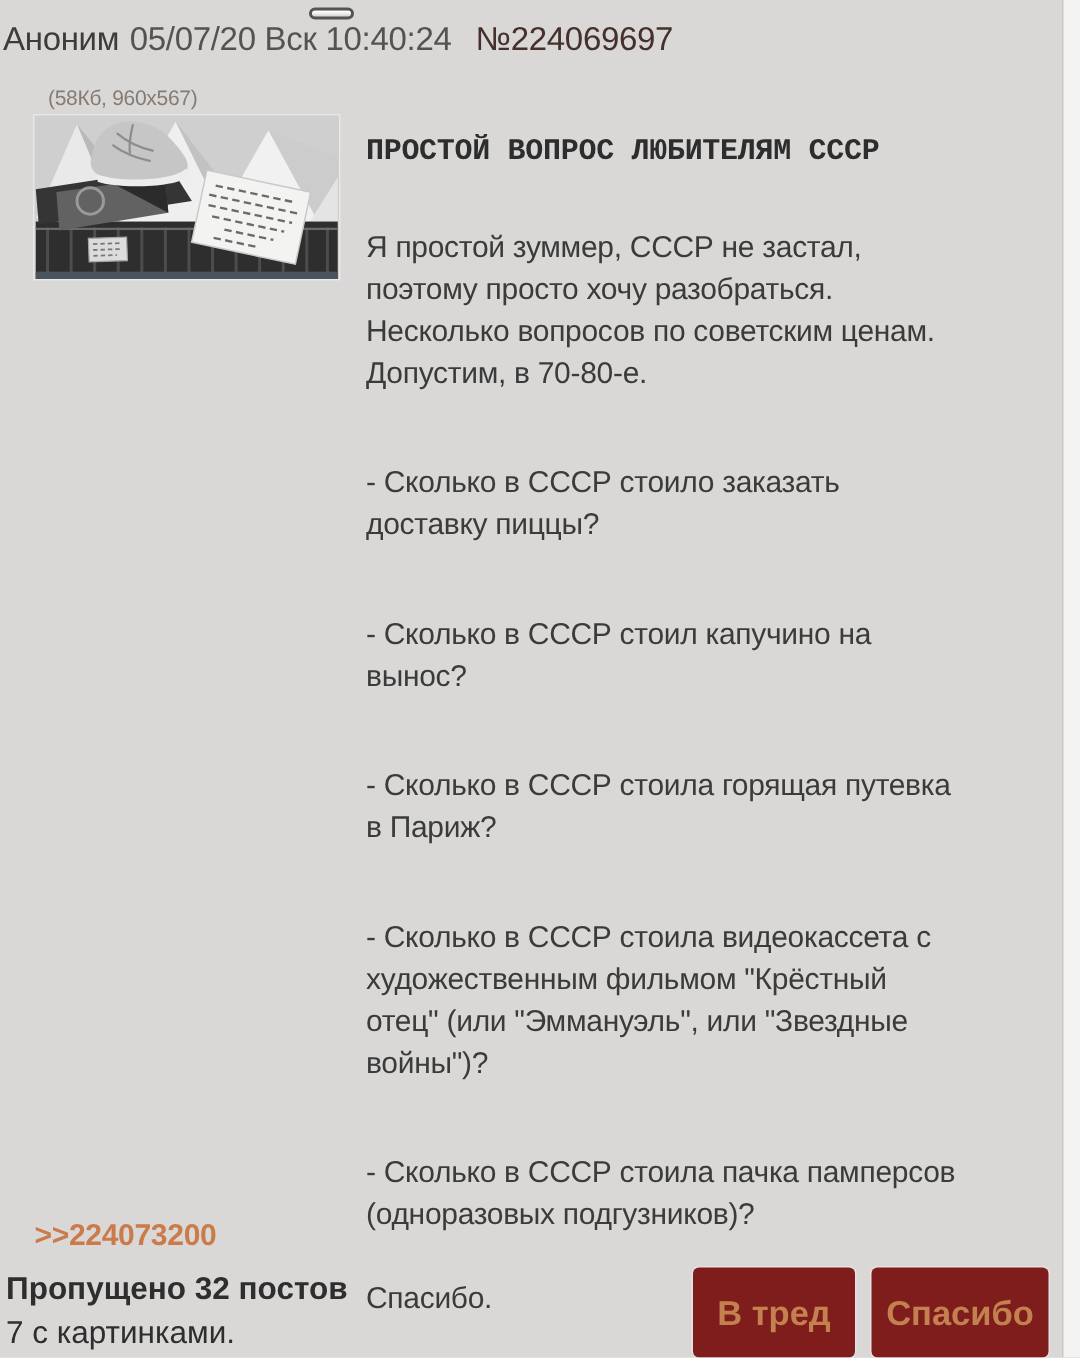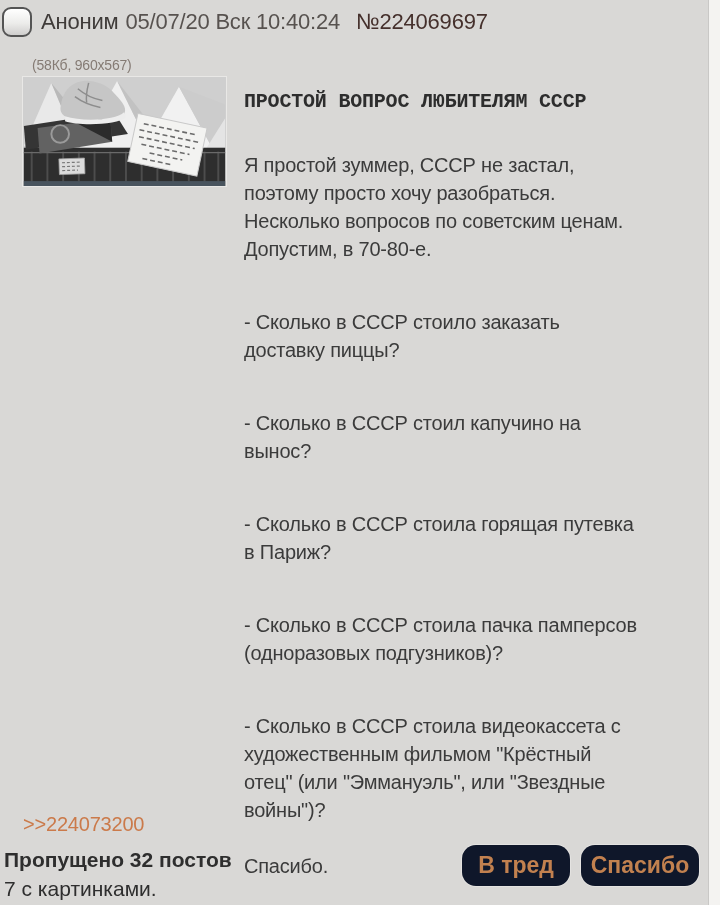--- a/index.html
+++ b/index.html
@@ -11,21 +11,21 @@
     background:#d9d8d6; overflow:hidden;
   }
   .right-gutter{
     position:absolute; right:0; top:0; width:12px; height:905px;
     background:#f4f3f1; border-left:1px solid #c9c8c6;
   }
 
   
   .post-header{
     position:absolute; left:2px; top:5px;
-    display:flex; align-items:center; height:34px;
+    display:flex; align-items:center; height:34px;flex-direction:column;
   }
   .checkbox{
     width:30px; height:30px; border:2px solid #545454; border-radius:9px;
     background:linear-gradient(180deg,#ffffff 0%,#ececea 55%,#cfcecd 100%);
     box-shadow:inset 0 1px 1px #ffffff;
     margin-right:9px; cursor:pointer;
   }
   .hdr-text{ font-size:22px; letter-spacing:-0.2px; white-space:nowrap; }
   .post-author{ color:#3f3b39; margin-right:7px; }
   .post-datetime{ color:#57524f; margin-right:16px; }
@@ -53,31 +53,31 @@
     font-family:Liberation Mono, monospace;
   }
   .para{ white-space:pre-line; margin:0 0 27px 0; }
   .question-list{ margin:0 0 28px 0; }
   .q{ white-space:pre-line;margin-top:45px; }
   .thanks{ margin:0; }
 
   
   .reply-link{
     position:absolute; left:23px; top:813px;
-    font-size:20px; color:#cb7a4a; cursor:pointer; letter-spacing:-0.2px;
+    font-size:20px; color:#cb7a4a; cursor:pointer; letter-spacing:-0.2px;font-weight:bold;
   }
 
   
   .skipped{ position:absolute; left:4px; top:844px; color:#2e2e2e; }
   .skipped-posts{ font-size:21px; line-height:31px; font-weight:bold; }
   .skipped-images{ font-size:21px; line-height:27px; }
 
   .btn{
-    position:absolute; top:845px; height:41px;
-    background:#0f172a; border:none; border-radius:14px;
+    position:absolute; top:845px; height:60px;
+    background:#7f1d1d; border:none; border-radius:4px;
     color:#c2814f; font-family:"Liberation Sans", sans-serif;
     font-size:23px; font-weight:bold; cursor:pointer;
     box-shadow:0 0 0 1px #e4e3e1;
   }
   .btn-goto{ left:462px; width:108px; }
   .btn-hide{ left:581px; width:118px; }
 </style>
 </head>
 <body>
 
@@ -170,26 +170,26 @@
 Несколько вопросов по советским ценам.
 Допустим, в 70-80-е.</p>
     <div class="question-list">
 
     <div class="q">- Сколько в СССР стоило заказать
 доставку пиццы?</div>
         <div class="q">- Сколько в СССР стоил капучино на
 вынос?</div>
         <div class="q">- Сколько в СССР стоила горящая путевка
 в Париж?</div>
-        <div class="q">- Сколько в СССР стоила пачка памперсов
-(одноразовых подгузников)?</div>
         <div class="q">- Сколько в СССР стоила видеокассета с
 художественным фильмом "Крёстный
 отец" (или "Эммануэль", или "Звездные
 войны")?</div>
+        <div class="q">- Сколько в СССР стоила пачка памперсов
+(одноразовых подгузников)?</div>
       </div>
     <p class="para thanks">Спасибо.</p>
   </div>
 
   <div class="reply-link">&gt;&gt;224073200</div>
 
   <div class="skipped">
     <div class="skipped-posts">Пропущено 32 постов</div>
     <div class="skipped-images">7 с картинками.</div>
   </div>

